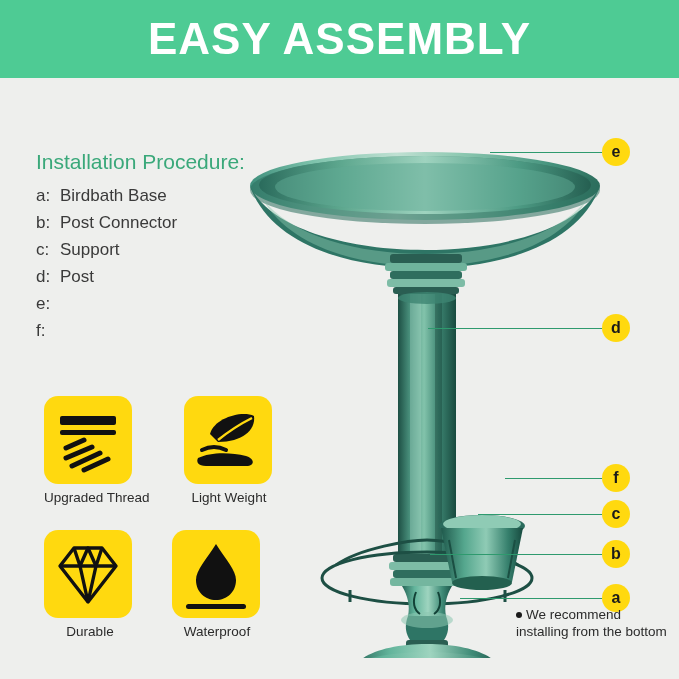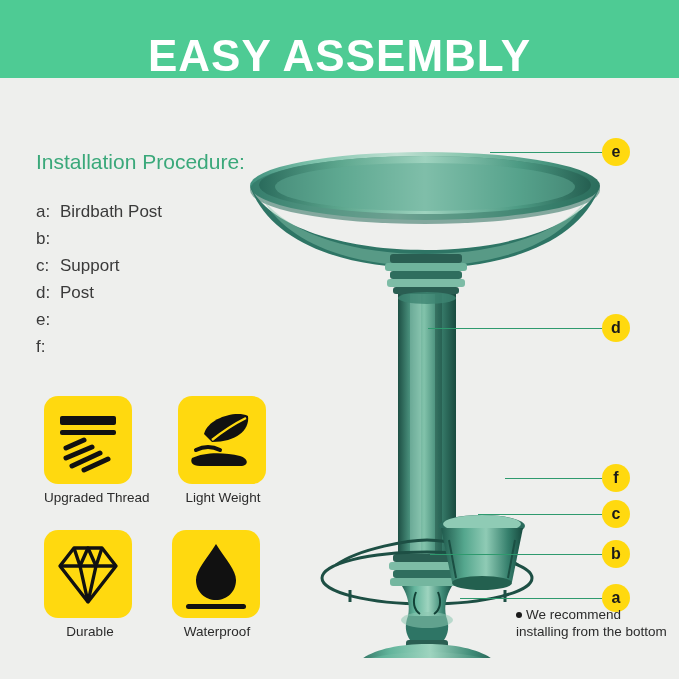--- a/index.html
+++ b/index.html
@@ -20,21 +20,21 @@
     background: #eef0ee;
   }
   
   #banner {
     position: absolute;
     left: 0; top: 0;
     width: 679px;
     height: 78px;
     background: #4ecb94;
     display: flex;
-    align-items: flex-end;
+    align-items: center;
     justify-content: center;
   }
   #banner-title {
     color: #ffffff;
     font-size: 44px;
     font-weight: bold;
     letter-spacing: 1px;
     line-height: 1;
     white-space: nowrap;
   }
@@ -49,21 +49,21 @@
   
   #procedure {
     position: absolute;
     left: 36px;
     top: 72px;
     width: 300px;
   }
   #procedure-title {
     color: #3aa87a;
     font-size: 21px;
-    margin-bottom: 24px;
+    margin-bottom: 8px;
     white-space: nowrap;
   }
   .proc-item {
     display: flex;
     color: #3a3a3a;
     font-size: 17px;
     line-height: 27px;
   }
   .proc-key {
     width: 24px;
@@ -83,21 +83,21 @@
     overflow: hidden;
   }
   .feature .cap {
     margin-top: 6px;
     font-size: 13.5px;
     color: #2b2b2b;
     text-align: center;
     white-space: nowrap;
   }
   #feat-0 { left: 44px;  top: 318px; }
-  #feat-1 { left: 178px; top: 318px; }
+  #feat-1 { left: 184px; top: 318px; }
   #feat-2 { left: 44px;  top: 452px; }
   #feat-3 { left: 172px; top: 452px; }
   #feat-1 .cap, #feat-3 .cap { margin-left: -2px; }
 
   
   #product {
     position: absolute;
     left: 230px;
     top: 0px;
     width: 400px;
@@ -264,24 +264,25 @@
           <path d="M176 588 L 176 608"></path>
           <path d="M218 588 L 218 608"></path>
         </g>
       </g>
     </svg>
 
     <div id="procedure">
       <div id="procedure-title">Installation Procedure:</div>
       <div class="proc-item">
         <span class="proc-key">a:</span>
-        <span class="proc-label">Birdbath Post</span>
+        <span class="proc-label">Birdbath Base</span>
       </div>
       <div class="proc-item">
         <span class="proc-key">b:</span>
+        <span class="proc-label">Post Connector</span>
       </div>
       <div class="proc-item">
         <span class="proc-key">c:</span>
         <span class="proc-label">Support</span>
       </div>
       <div class="proc-item">
         <span class="proc-key">d:</span>
         <span class="proc-label">Post</span>
       </div>
       <div class="proc-item">

